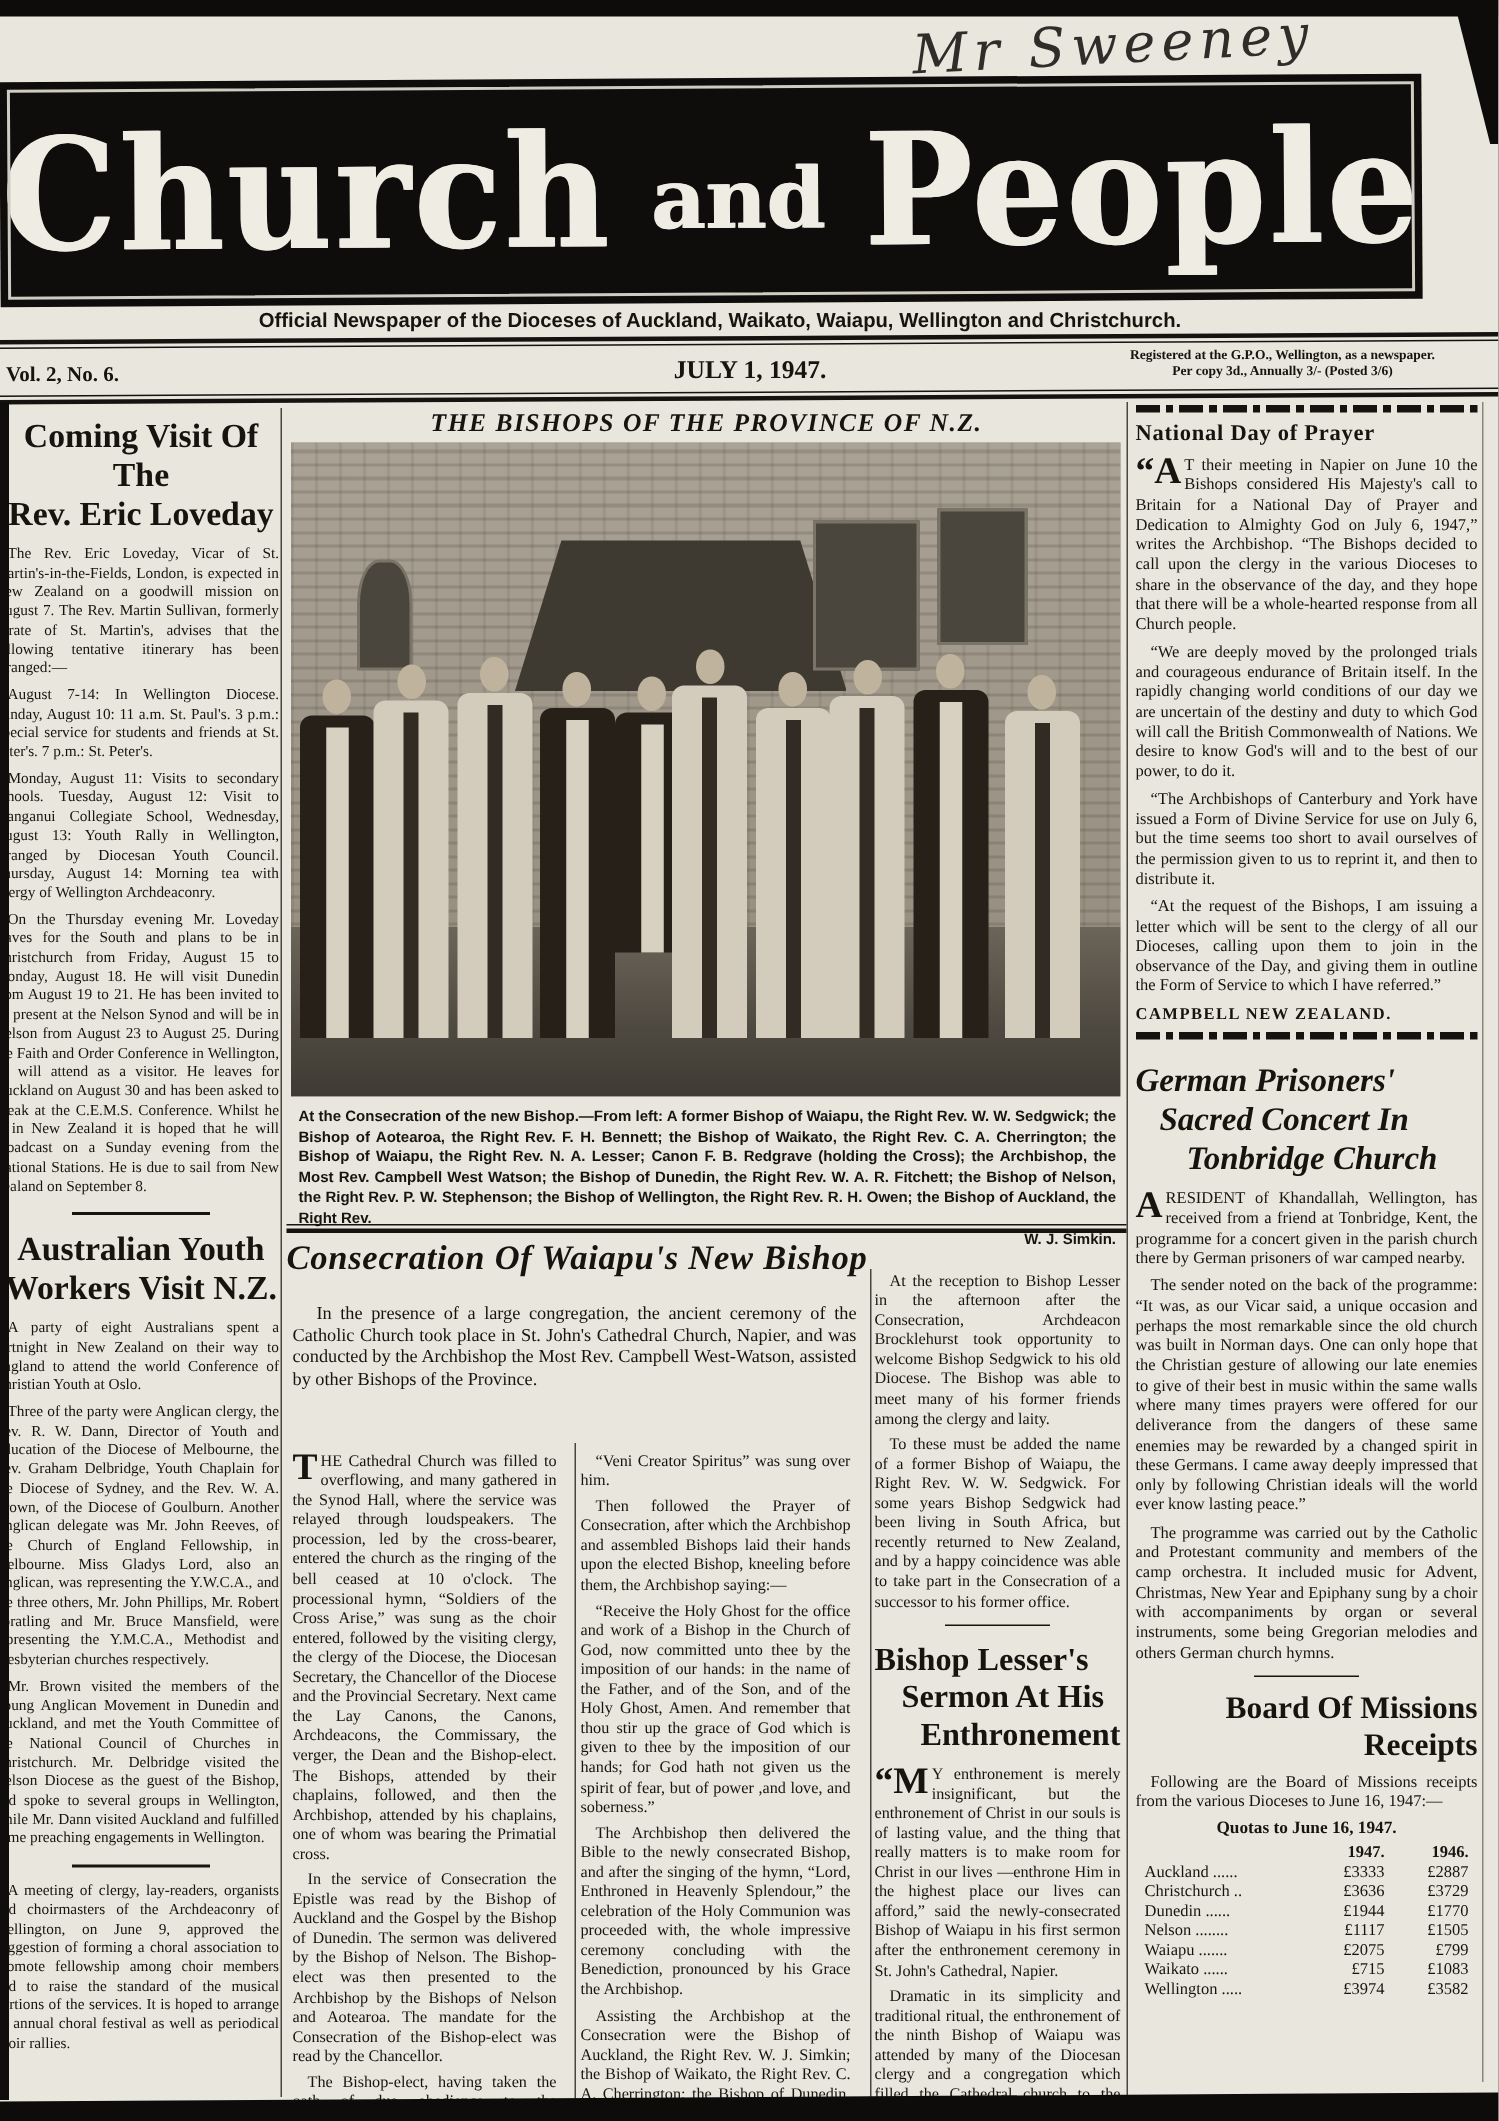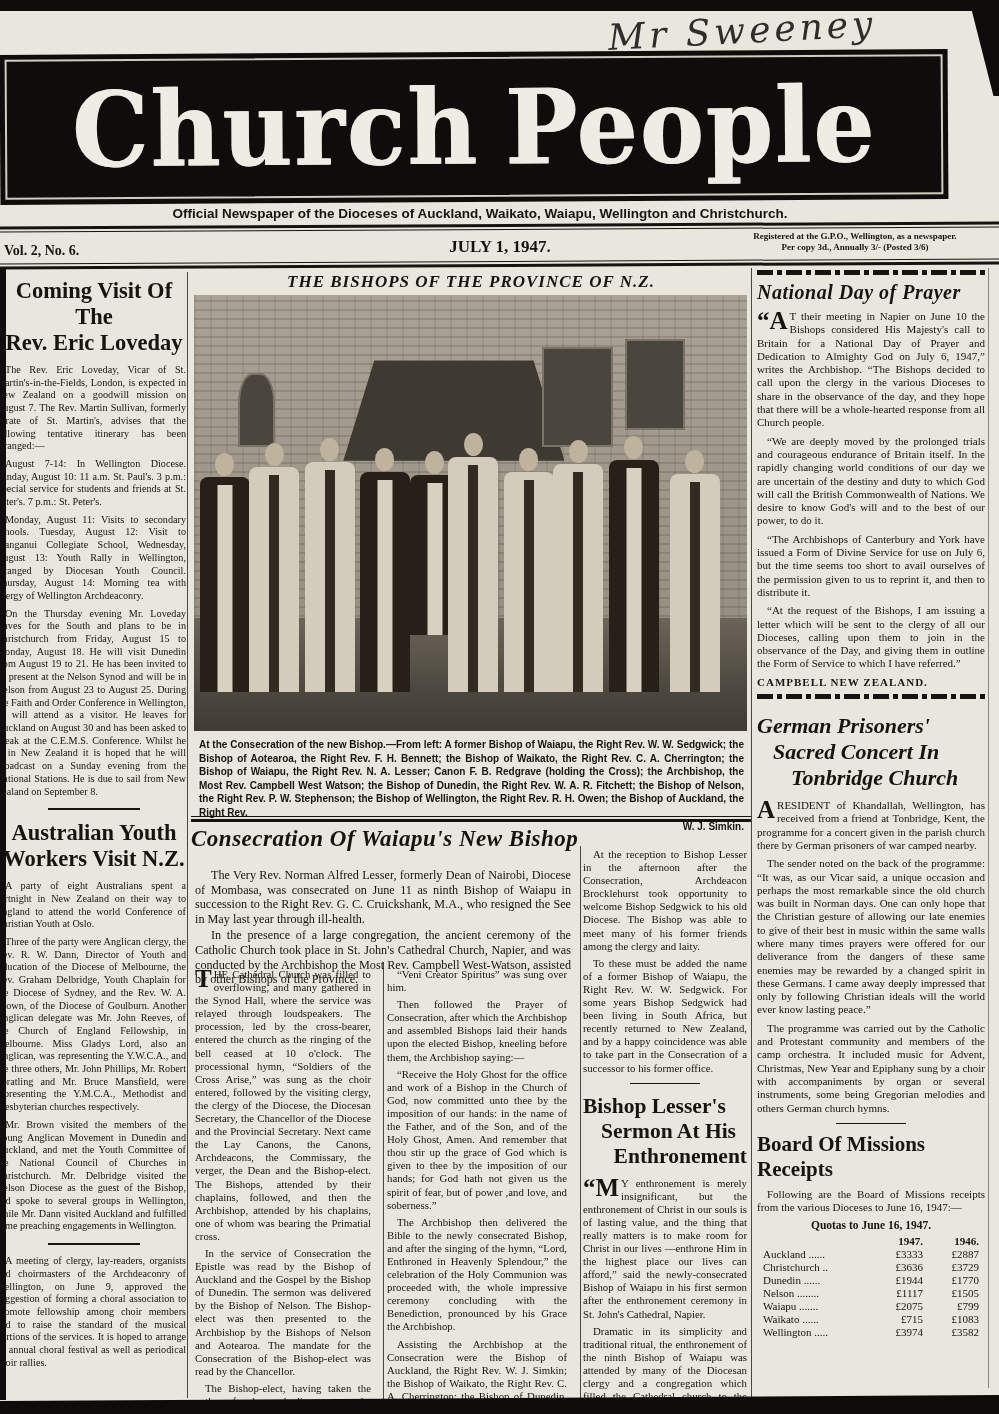--- a/index.html
+++ b/index.html
@@ -88,48 +88,49 @@
   .dc{text-indent:0 !important;}
   .sermon-h{font-weight:bold;font-size:21.5px;line-height:25px;margin:10px 0 8px 0;}
   .sermon-h .s1{display:block;text-align:left;}
   .sermon-h .s2{display:block;padding-left:18px;}
   .sermon-h .s3{display:block;text-align:right;}
   .mini-rule{width:70px;height:1px;background:#17140f;margin:8px auto;}
   
   .right-col{position:absolute;left:757px;top:268px;width:228px;}
   .dashrule{height:5px;margin:2px 0 6px 0;
      background:repeating-linear-gradient(90deg,#15130f 0 16px,transparent 16px 20px,#15130f 20px 25px,transparent 25px 29px);}
-  .prayer-h{font-weight:bold;font-style:italic;font-size:20px;margin:0 0 6px 0;letter-spacing:.5px;}
+  .prayer-h{font-weight:bold;font-size:15px;margin:0 0 6px 0;letter-spacing:.5px;}
   .right-col p{font-size:11px;line-height:13.3px;text-align:justify;margin:0 0 5px 0;text-indent:10px;}
   .signature{text-align:center;font-weight:bold;font-size:12px;letter-spacing:1px;margin:4px 0 4px 0;text-indent:0 !important;}
   .concert-h{font-weight:bold;font-style:italic;font-size:22px;line-height:26px;margin:14px 0 8px 0;}
   .concert-h .c1{display:block;}
   .concert-h .c2{display:block;padding-left:16px;}
   .concert-h .c3{display:block;padding-left:34px;}
-  .missions-h{font-weight:bold;font-size:21px;text-align:left;margin:8px 0 6px 0;}
+  .missions-h{font-weight:bold;font-size:21px;text-align:right;margin:8px 0 6px 0;}
   .quota{font-weight:bold;font-size:11.5px;text-align:center;margin:3px 0 4px 0;}
   .mtable{font-size:11px;margin:0 6px;}
   .trow{display:flex;line-height:13px;}
   .thead{font-weight:bold;}
   .tn{flex:1;}
   .ta,.tb{width:56px;text-align:right;}
 </style>
 </head>
 <body>
 
 <div class="page">
 
   <div class="top-strip"></div>
   <div class="corner-wedge"></div>
 
   <div class="handwriting">Mr Sweeney</div>
 
   <div class="banner">
     <div class="banner-title">
       <span class="bw1">Church</span>
+      <span class="bw2">and</span>
       <span class="bw3">People</span>
     </div>
   </div>
 
   <div class="subtitle">Official Newspaper of the Dioceses of Auckland, Waikato, Waiapu, Wellington and Christchurch.</div>
   <div class="ruleA1"></div>
   <div class="ruleA2"></div>
 
   <div class="vol">Vol. 2, No. 6.</div>
   <div class="issue-date">JULY 1, 1947.</div>
@@ -228,21 +229,20 @@
       <span>At the Consecration of the new Bishop.—From left: A former Bishop of Waiapu, the Right Rev. W. W. Sedgwick; the Bishop of Aotearoa, the Right Rev. F. H. Bennett; the Bishop of Waikato, the Right Rev. C. A. Cherrington; the Bishop of Waiapu, the Right Rev. N. A. Lesser; Canon F. B. Redgrave (holding the Cross); the Archbishop, the Most Rev. Campbell West Watson; the Bishop of Dunedin, the Right Rev. W. A. R. Fitchett; the Bishop of Nelson, the Right Rev. P. W. Stephenson; the Bishop of Wellington, the Right Rev. R. H. Owen; the Bishop of Auckland, the Right Rev.</span>
       <span class="last">W. J. Simkin.</span>
     </div>
 
     <div class="ruleC"></div>
     <div class="ruleC2"></div>
 
     <div class="consec-h">Consecration Of Waiapu's New Bishop</div>
 
     <div class="lede">
-      <p>The Very Rev. Norman Alfred Lesser, formerly Dean of Nairobi, Diocese of Mombasa, was consecrated on June 11 as ninth Bishop of Waiapu in succession to the Right Rev. G. C. Cruickshank, M.A., who resigned the See in May last year through ill-health.</p>
       <p>In the presence of a large congregation, the ancient ceremony of the Catholic Church took place in St. John's Cathedral Church, Napier, and was conducted by the Archbishop the Most Rev. Campbell West-Watson, assisted by other Bishops of the Province.</p>
     </div>
 
     <div class="mcol col1">
       <p class="dc">THE Cathedral Church was filled to overflowing, and many gathered in the Synod Hall, where the service was relayed through loudspeakers. The procession, led by the cross-bearer, entered the church as the ringing of the bell ceased at 10 o'clock.  The processional hymn, “Soldiers of the Cross Arise,” was sung as the choir entered, followed by the visiting clergy, the clergy of the Diocese, the Diocesan Secretary, the Chancellor of the Diocese and the Provincial Secretary. Next came the Lay Canons, the Canons, Archdeacons, the Commissary, the verger, the Dean and the Bishop-elect.  The Bishops, attended by their chaplains, followed, and then the Archbishop, attended by his chaplains, one of whom was bearing the Primatial cross.</p>
       <p>In the service of Consecration the Epistle was read by the Bishop of Auckland and the Gospel by the Bishop of Dunedin.  The sermon was delivered by the Bishop of Nelson.  The Bishop-elect was then presented to the Archbishop by the Bishops of Nelson and Aotearoa.  The mandate for the Consecration of the Bishop-elect was read by the Chancellor.</p>
       <p>The Bishop-elect, having taken the oath of due obedience to the Archbishop, the Litany was then led by the Bishop of Waikato.  On completion of the examination, the Bishop-elect retired to put on the rest of the episcopal habit.  Upon his return he knelt before the Archbishop while the</p>
     </div>
 
     <div class="mcol col2">

